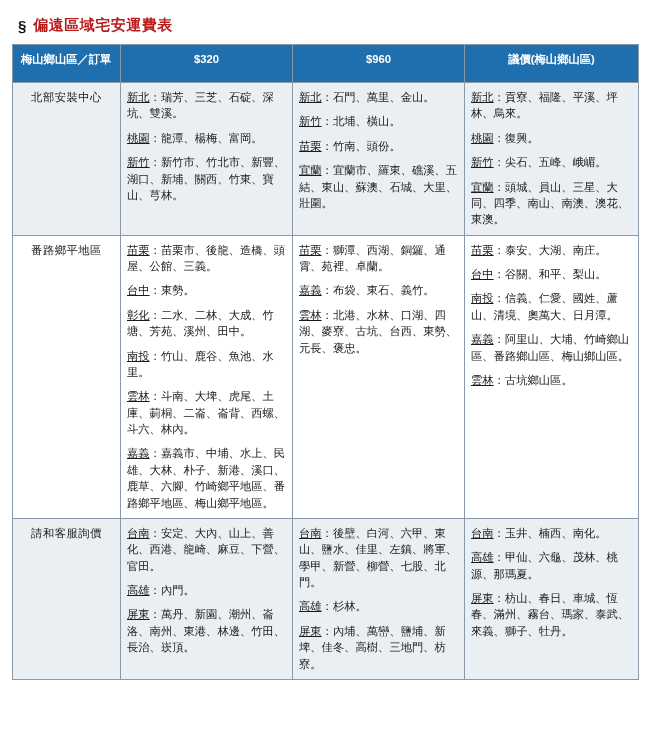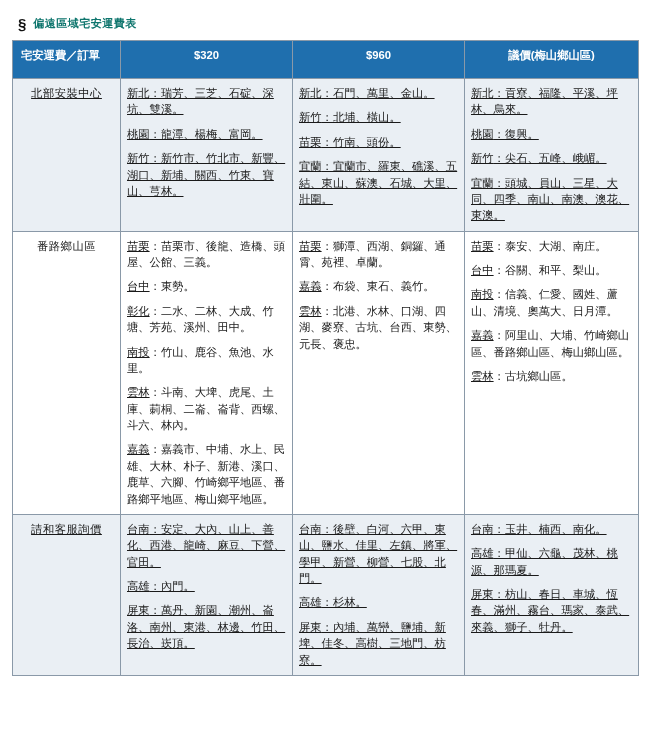--- a/index.html
+++ b/index.html
@@ -26,24 +26,24 @@
     gap: 7px;
     padding: 2px 0 9px 6px;
   }
   .title-mark {
     font-size: 15px;
     font-weight: bold;
     color: #111;
     line-height: 1;
   }
   .title-text {
-    font-size: 11px;
+    font-size: 15px;
     font-weight: bold;
     letter-spacing: 0.5px;
-    color: #0f766e;
+    color: #b91c1c;
   }
   table.fee {
     border-collapse: collapse;
     width: 626px;
     table-layout: fixed;
     border: 1px solid #6d7f92;
   }
   table.fee td, table.fee th {
     border: 1px solid #8a99a8;
     vertical-align: top;
@@ -70,21 +70,20 @@
   td.region {
     text-align: center;
     vertical-align: middle;
     font-size: 12px;
     font-weight: normal;
     letter-spacing: 0.5px;
     padding: 4px;
   }
   tbody tr.shade td {
     background: #eaeff4;
-    text-decoration: underline;
   }
   tbody tr.plain td {
     background: #ffffff;
   }
   .u {
     text-decoration: underline;
   }
   .cell p {
     margin: 0;
   }
@@ -104,21 +103,21 @@
 
   <table class="fee">
     <colgroup>
       <col style="width:108px">
       <col style="width:172px">
       <col style="width:172px">
       <col style="width:174px">
     </colgroup>
     <thead>
       <tr>
-        <th class="col0">宅安運費／訂單</th>
+        <th class="col0">梅山鄉山區／訂單</th>
         <th>$320</th>
         <th>$960</th>
         <th>議價(梅山鄉山區)</th>
       </tr>
     </thead>
     <tbody>
 
       <tr class="shade">
         <td class="region">北部安裝中心</td>
         <td class="cell">
@@ -134,21 +133,21 @@
           </td>
         <td class="cell">
             <p><span class="u">新北</span>：貢寮、福隆、平溪、坪林、烏來。</p>
             <p><span class="u">桃園</span>：復興。</p>
             <p><span class="u">新竹</span>：尖石、五峰、峨嵋。</p>
             <p><span class="u">宜蘭</span>：頭城、員山、三星、大同、四季、南山、南澳、澳花、東澳。</p>
           </td>
       </tr>
 
       <tr class="plain">
-        <td class="region">番路鄉山區</td>
+        <td class="region">番路鄉平地區</td>
         <td class="cell">
             <p><span class="u">苗栗</span>：苗栗市、後龍、造橋、頭屋、公館、三義。</p>
             <p><span class="u">台中</span>：東勢。</p>
             <p><span class="u">彰化</span>：二水、二林、大成、竹塘、芳苑、溪州、田中。</p>
             <p><span class="u">南投</span>：竹山、鹿谷、魚池、水里。</p>
             <p><span class="u">雲林</span>：斗南、大埤、虎尾、土庫、莿桐、二崙、崙背、西螺、斗六、林內。</p>
             <p><span class="u">嘉義</span>：嘉義市、中埔、水上、民雄、大林、朴子、新港、溪口、鹿草、六腳、竹崎鄉平地區、番路鄉平地區、梅山鄉平地區。</p>
           </td>
         <td class="cell">
             <p><span class="u">苗栗</span>：獅潭、西湖、銅鑼、通霄、苑裡、卓蘭。</p>

